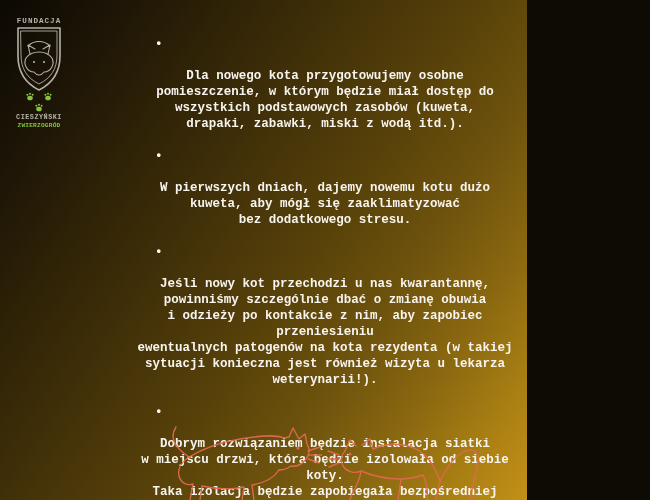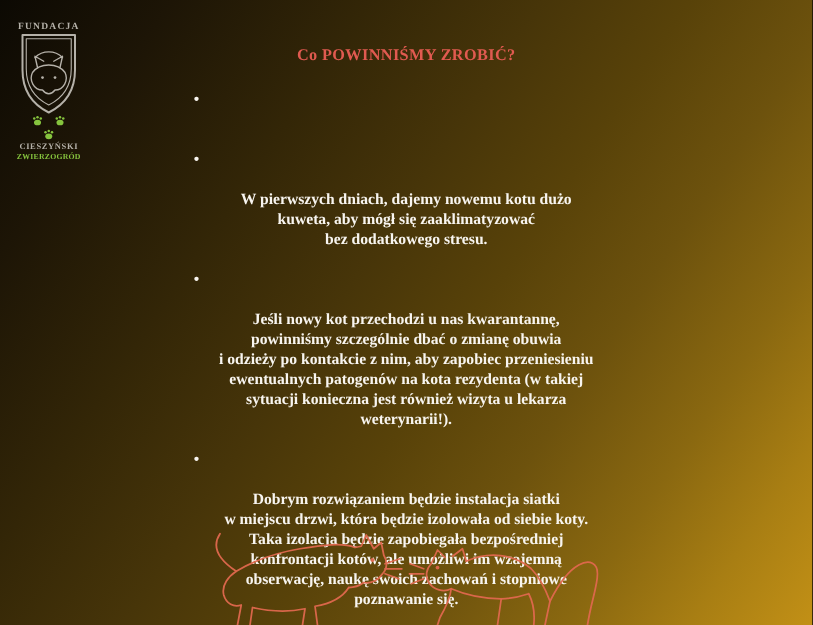--- a/index.html
+++ b/index.html
@@ -1,33 +1,33 @@
 <!DOCTYPE html>
 <html><head>
 <meta charset="utf-8">
 <style>
   html, body {
     margin: 0; padding: 0;
     background: #0e0a04;
   }
   #slide {
     position: relative;
-    width: 650px; height: 500px;
+    width: 527px; height: 500px;
     overflow: hidden;
     background: linear-gradient(124deg,
       #0c0903 0%,
       #1d1506 14%,
       #332607 30%,
       #473509 44%,
       #584209 56%,
       #6d520d 68%,
       #8a6810 80%,
       #a87e13 90%,
       #c29016 100%);
-    font-family: Liberation Serif, serif;
+    font-family: Liberation Mono, monospace;
   }
   .logo {
     position: absolute; left: 8px; top: 12px;
     width: 62px; height: 116px;
   }
   .content {
     position: absolute; left: 125px; top: 36px;
     width: 400px;
     text-align: center;
   }
@@ -88,24 +88,27 @@
         <circle cx="28.4" cy="93.8" r="1"></circle>
           <circle cx="31" cy="92.8" r="1"></circle>
           <circle cx="33.6" cy="93.8" r="1"></circle>
       </g>
     </g>
     <text x="31" y="107" text-anchor="middle" font-size="6.8" font-weight="bold" letter-spacing="0.5" fill="#b5b1a9">CIESZYŃSKI</text>
     <text x="31" y="115" text-anchor="middle" font-size="6.2" font-weight="bold" letter-spacing="0.2" fill="#86c43e">ZWIERZOGRÓD</text>
   </svg>
 
   <div class="content">
-    <h1 class="title">Co POWINNIŚMY ZROBIĆ?</h1>
 
     <div class="bullet-item">
       <span class="bullet-dot">•</span>
+      <span>Dla nowego kota przygotowujemy osobne
+pomieszczenie, w którym będzie miał dostęp do
+wszystkich podstawowych zasobów (kuweta,
+drapaki, zabawki, miski z wodą itd.).</span>
     </div>
 
     <div class="bullet-item">
       <span class="bullet-dot">•</span>
       <span>W pierwszych dniach, dajemy nowemu kotu dużo
 kuweta, aby mógł się zaaklimatyzować
 bez dodatkowego stresu.</span>
     </div>
 
     <div class="bullet-item">

